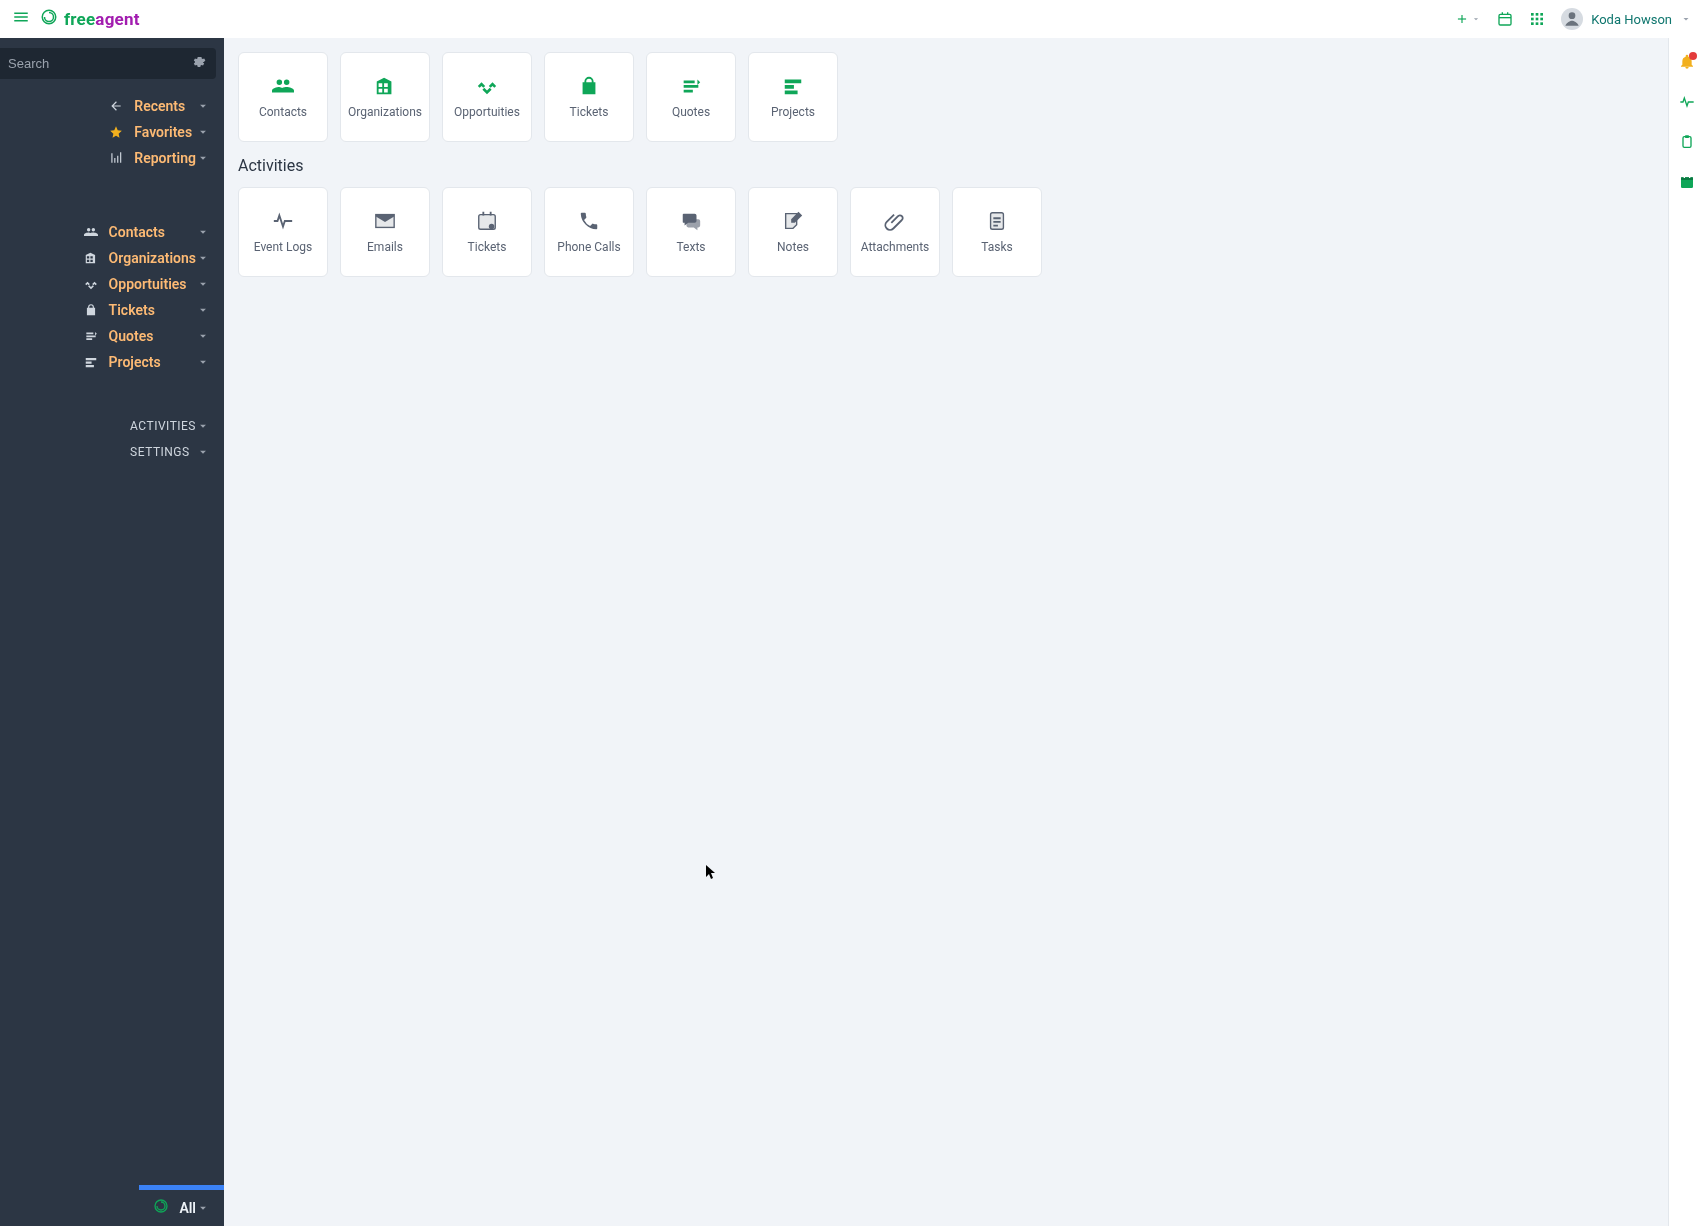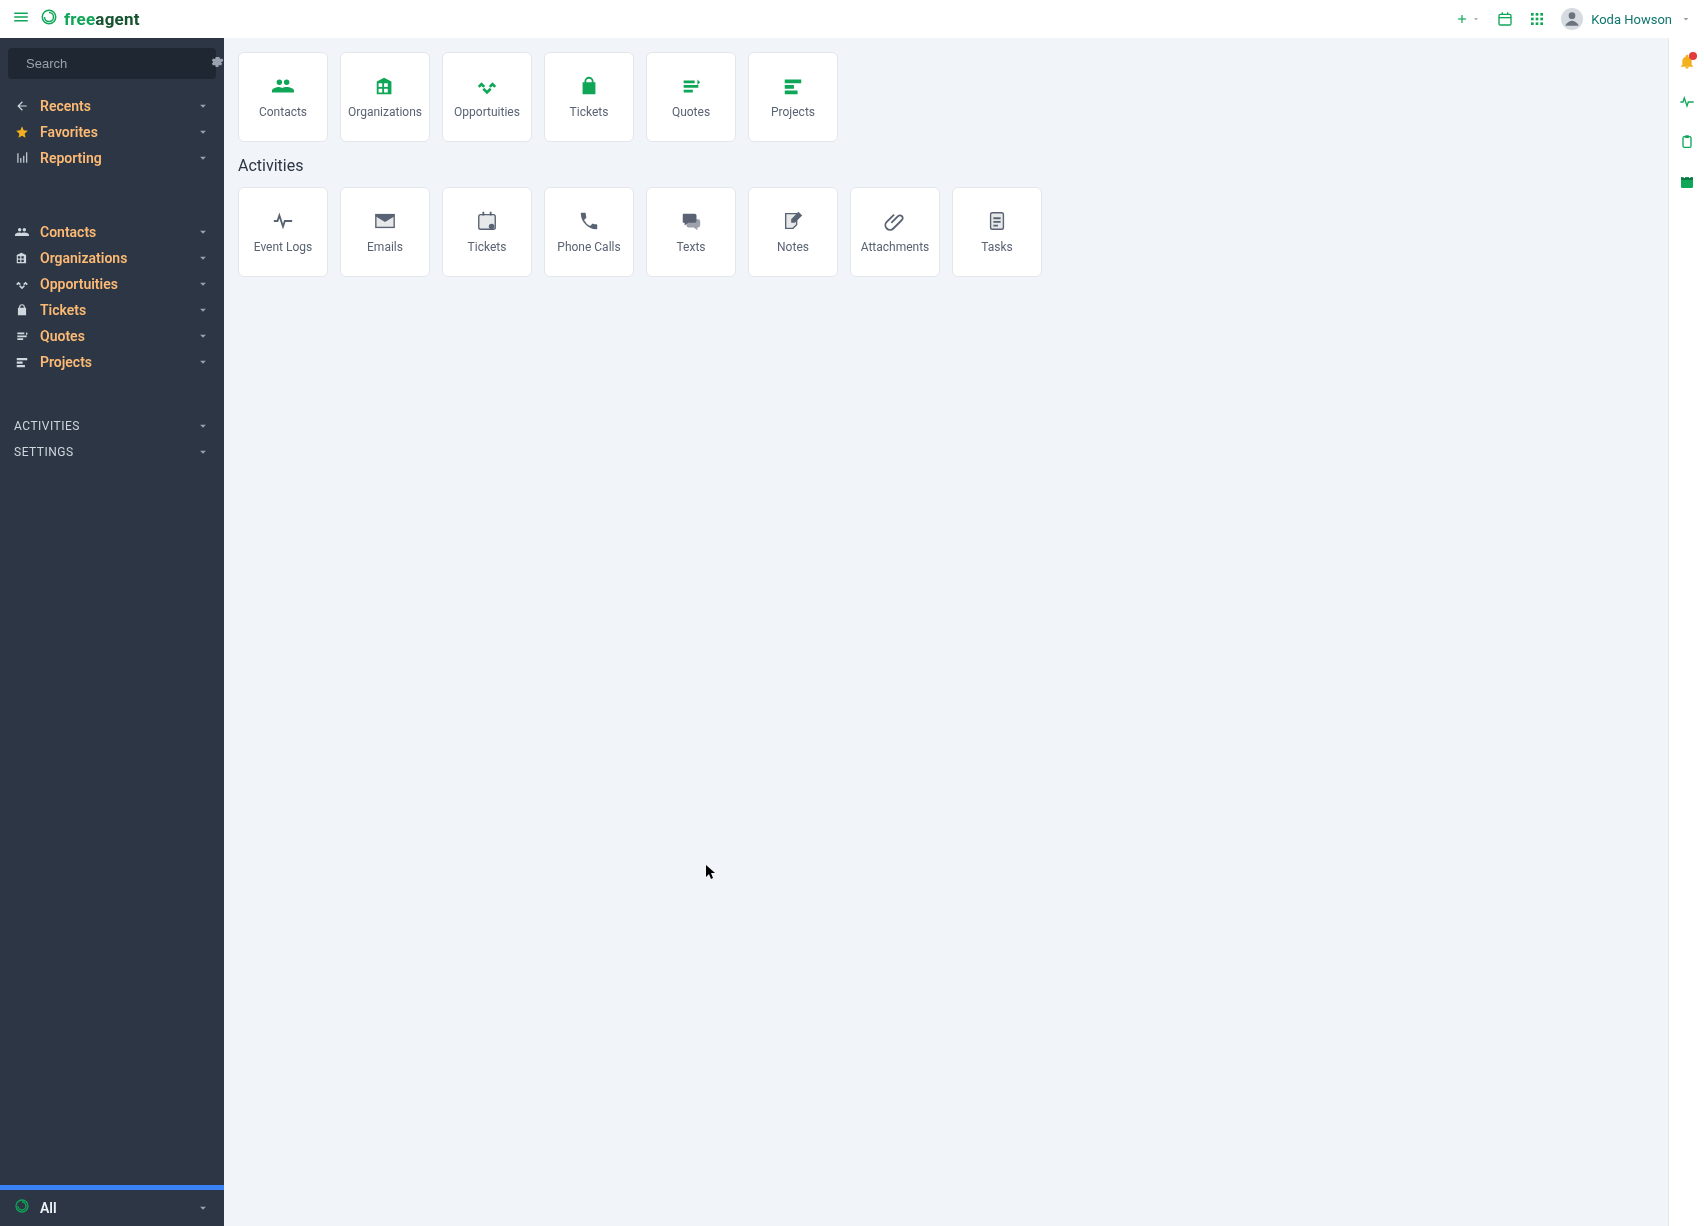--- a/index.html
+++ b/index.html
@@ -9,35 +9,35 @@
     .header {
       height: 38px; background: #fff; display: flex; align-items: center; justify-content: space-between;
       padding: 0 12px;
     }
     .header-left { display: flex; align-items: center; gap: 10px; }
     .hamburger { color: #0fa658; cursor: pointer; }
     .brand { display: flex; align-items: center; gap: 6px; cursor: pointer; }
     .brand-icon { color: #0fa658; }
     .brand-text { font-weight: 500; font-size: 17px; color: #3c4350; letter-spacing: .2px; }
     .brand-text .free { color: #0fa658; font-weight: 700; }
-    .brand-text .agent { color: #14532d; font-weight: 700; }
+    .brand-text .agent { color: #a21caf; font-weight: 700; }
     .header-right { display: flex; align-items: center; gap: 16px; }
     .hicon { color: #0fa658; cursor: pointer; display: inline-flex; }
     .user { display: flex; align-items: center; gap: 8px; cursor: pointer; }
     .avatar {
       width: 22px; height: 22px; border-radius: 50%; background: #d6dbe1;
       display: inline-flex; align-items: center; justify-content: center; overflow: hidden;
     }
     .avatar svg { width: 20px; height: 20px; }
     .user-name { font-size: 13px; color: #0f766e; }
     .caret { color: #9aa2ad; }
     
     .body { flex: 1; display: flex; min-height: 0; }
     
-    .sidebar { width: 224px; background: #2c3644; color: #e7ecf3; display: flex; flex-direction: column; }
+    .sidebar { width: 224px; background: #2c3644; color: #e7ecf3; display: flex; flex-direction: column; align-items: flex-end; }
     .search-wrap {
       display: flex; align-items: center; gap: 8px; margin: 10px 8px 4px; padding: 6px 10px;
       background: #1e2732; border-radius: 4px;
     }
     .search-wrap input {
       flex: 1; background: transparent; border: 0; outline: 0; color: #cfd6de; font-size: 13px;
     }
     .search-wrap input::placeholder { color: #9aa2ad; }
     .search-wrap .gear { color: #9aa2ad; cursor: pointer; }
     .nav { padding: 10px 0; }

